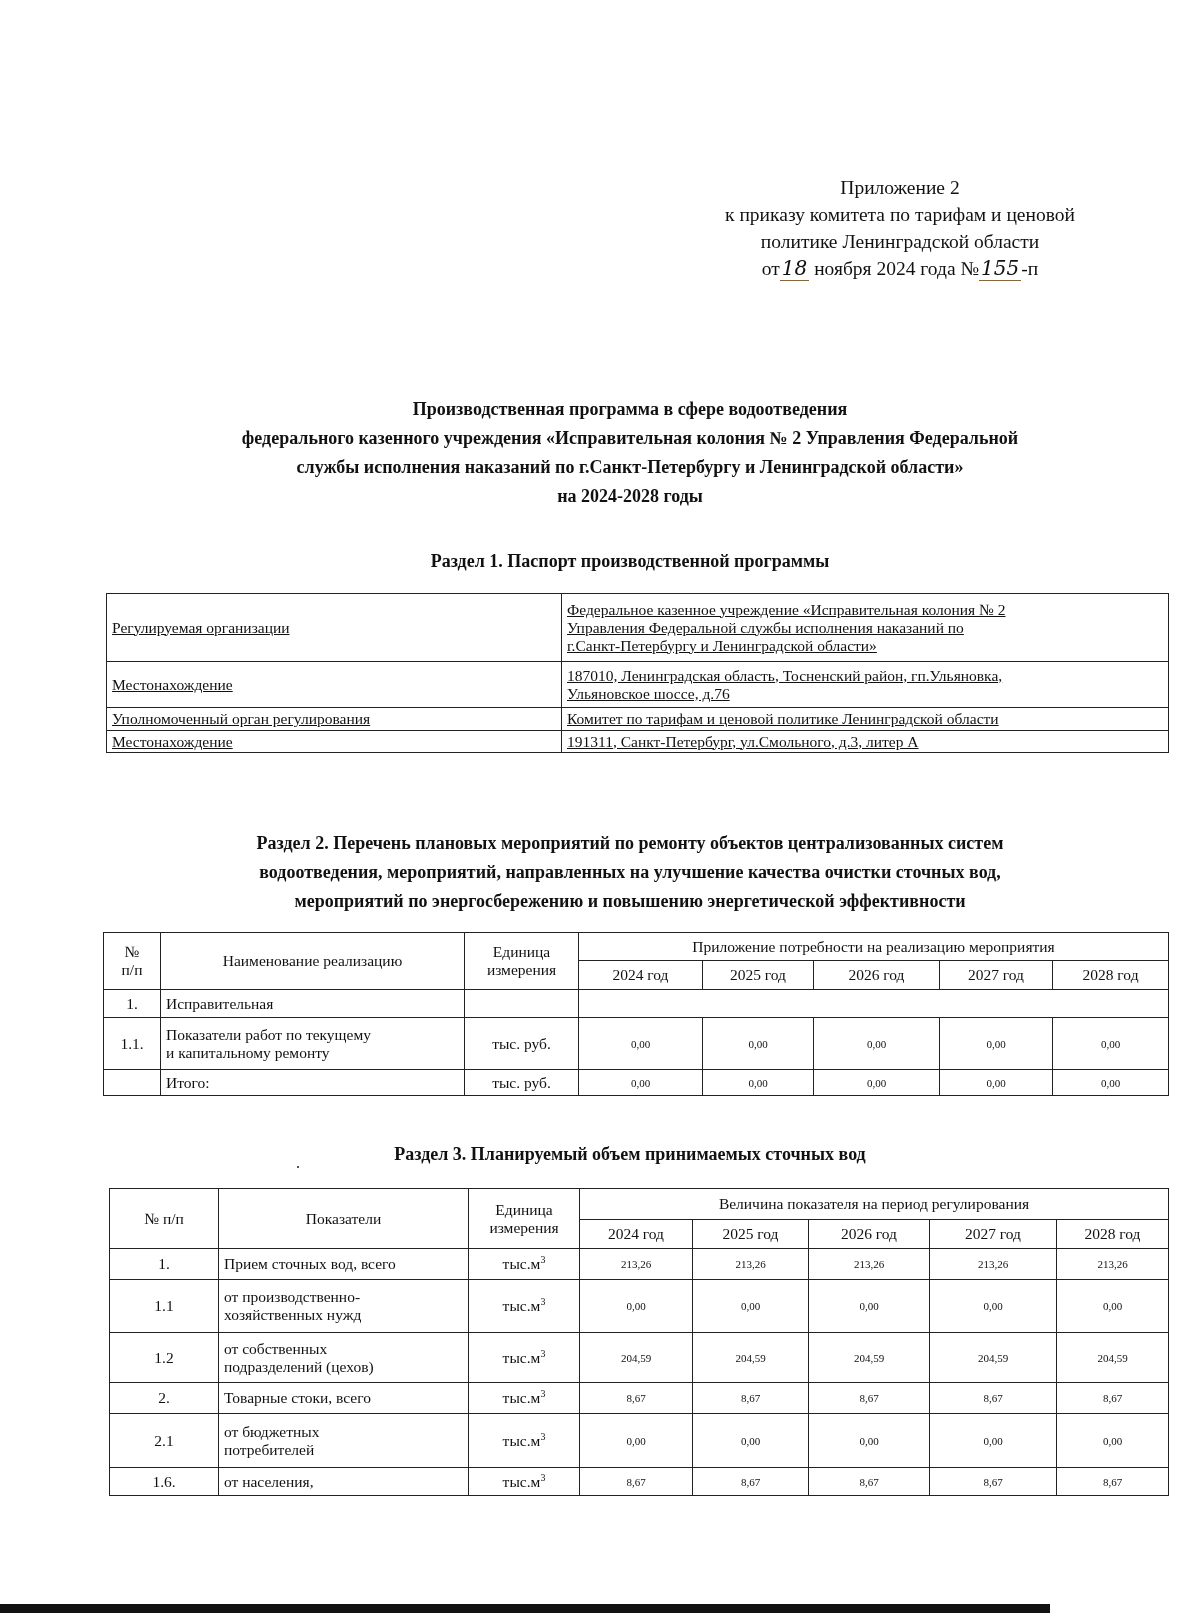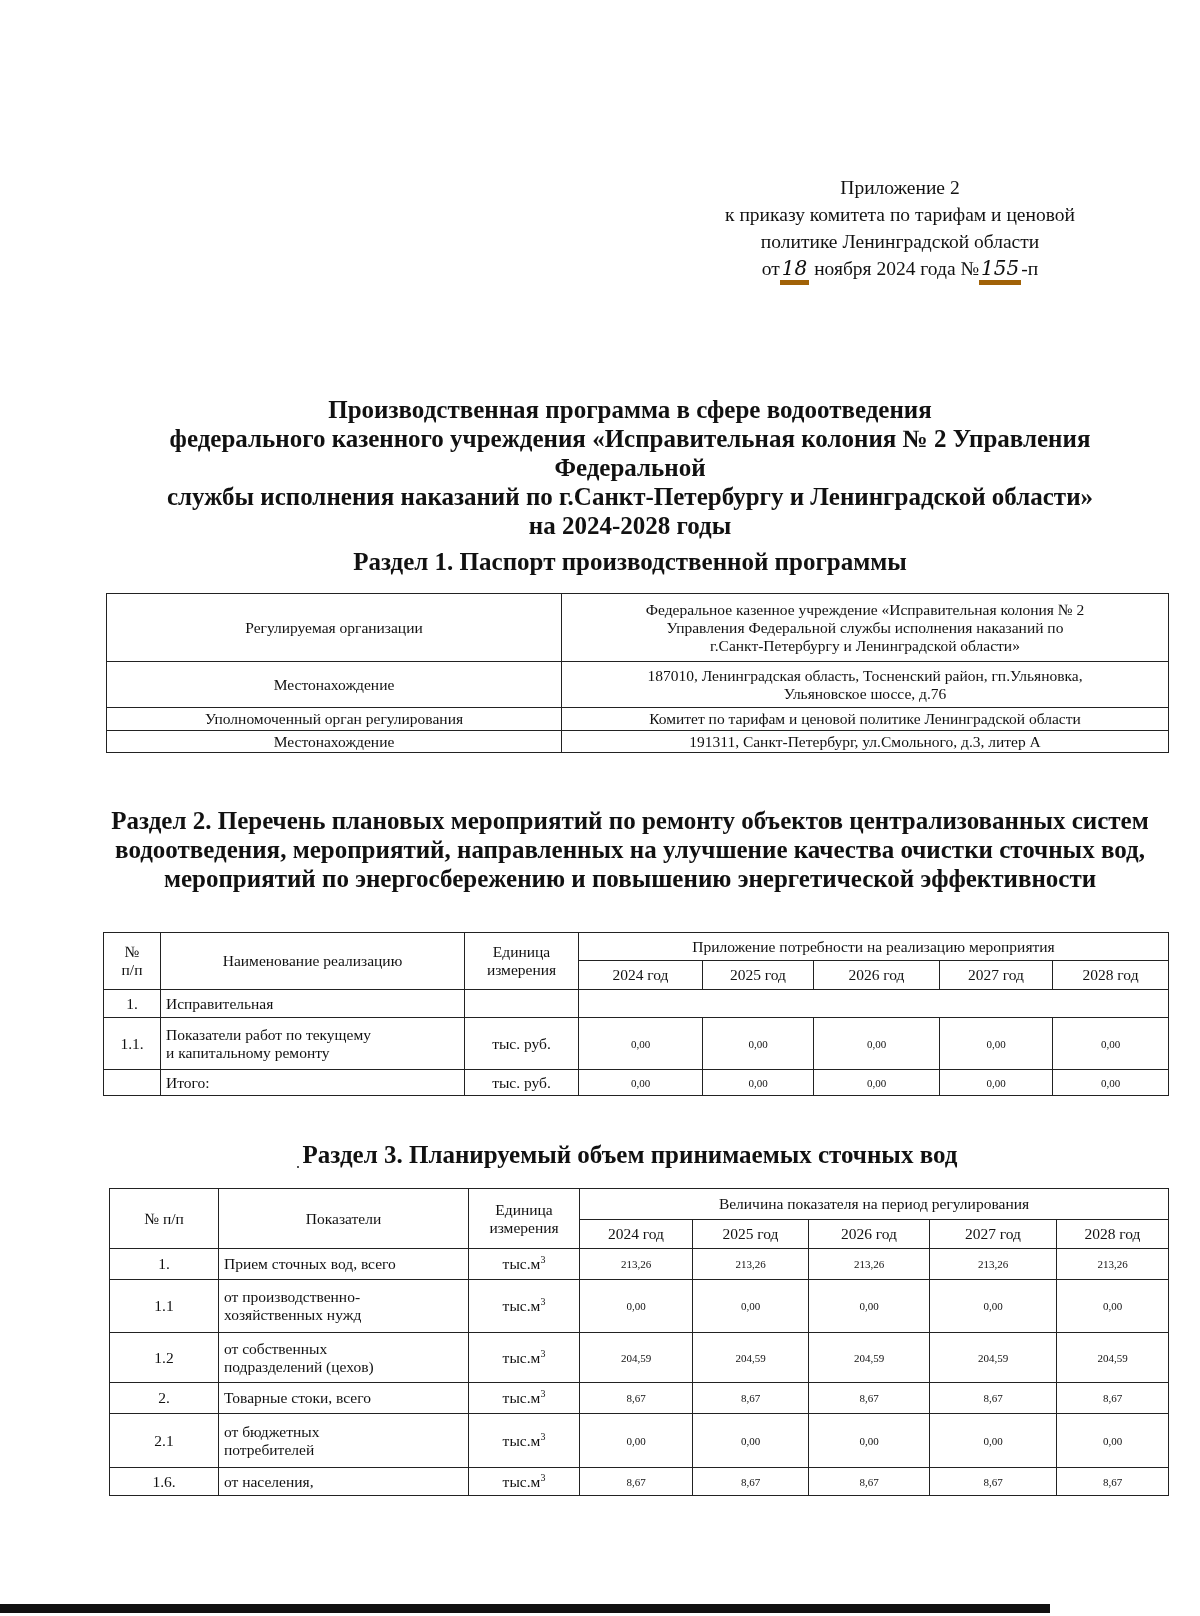--- a/index.html
+++ b/index.html
@@ -2,32 +2,32 @@
 <html><head>
 <meta charset="utf-8">
 <style>
   html, body { margin: 0; padding: 0; background: #ffffff; }
   body { width: 1200px; height: 1616px; position: relative; overflow: hidden;
          font-family: "Liberation Serif", serif; color: #111; }
   .abs { position: absolute; }
   .appendix { left: 640px; top: 174px; width: 520px; text-align: center;
               font-size: 19.5px; line-height: 27px; }
   .hand { font-style: italic; font-family: "DejaVu Serif", serif; font-size: 20px;
-          border-bottom: 5px solid #a16207; padding: 0 2px; }
+          border-bottom: 1px solid #a16207; padding: 0 2px; }
   .title { left: 100px; width: 1060px; text-align: center; font-weight: bold;
-           font-size: 25px; line-height: 29px; }
+           font-size: 18px; line-height: 29px; }
   .h-main { top: 395px; }
   .h-s1 { top: 547px; }
-  .h-s2 { top: 806px; }
+  .h-s2 { top: 829px; }
   .h-s3 { top: 1140px; }
   table { position: absolute; border-collapse: collapse; table-layout: fixed;
           font-size: 15.5px; line-height: 18px; }
   td, th { border: 1.6px solid #222; padding: 0 5px; font-weight: normal; vertical-align: middle; }
   .t1 { left: 106px; top: 593px; width: 1062px; }
-  .t1 td { text-align: center; }
+  .t1 td { text-align: left; text-decoration: underline; }
   .t2 { left: 103px; top: 932px; width: 1065px; }
   .t3 { left: 109px; top: 1188px; width: 1059px; }
   .c { text-align: center; }
   .num { text-align: center; font-size: 11px; }
   .left { text-align: left; }
   sup { font-size: 10px; line-height: 0; }
   .bottom-edge { left: 0; top: 1604px; width: 1050px; height: 9px; background: #111; }
   .speck { width: 2px; height: 2px; background: #555; }
 </style>
 </head>

